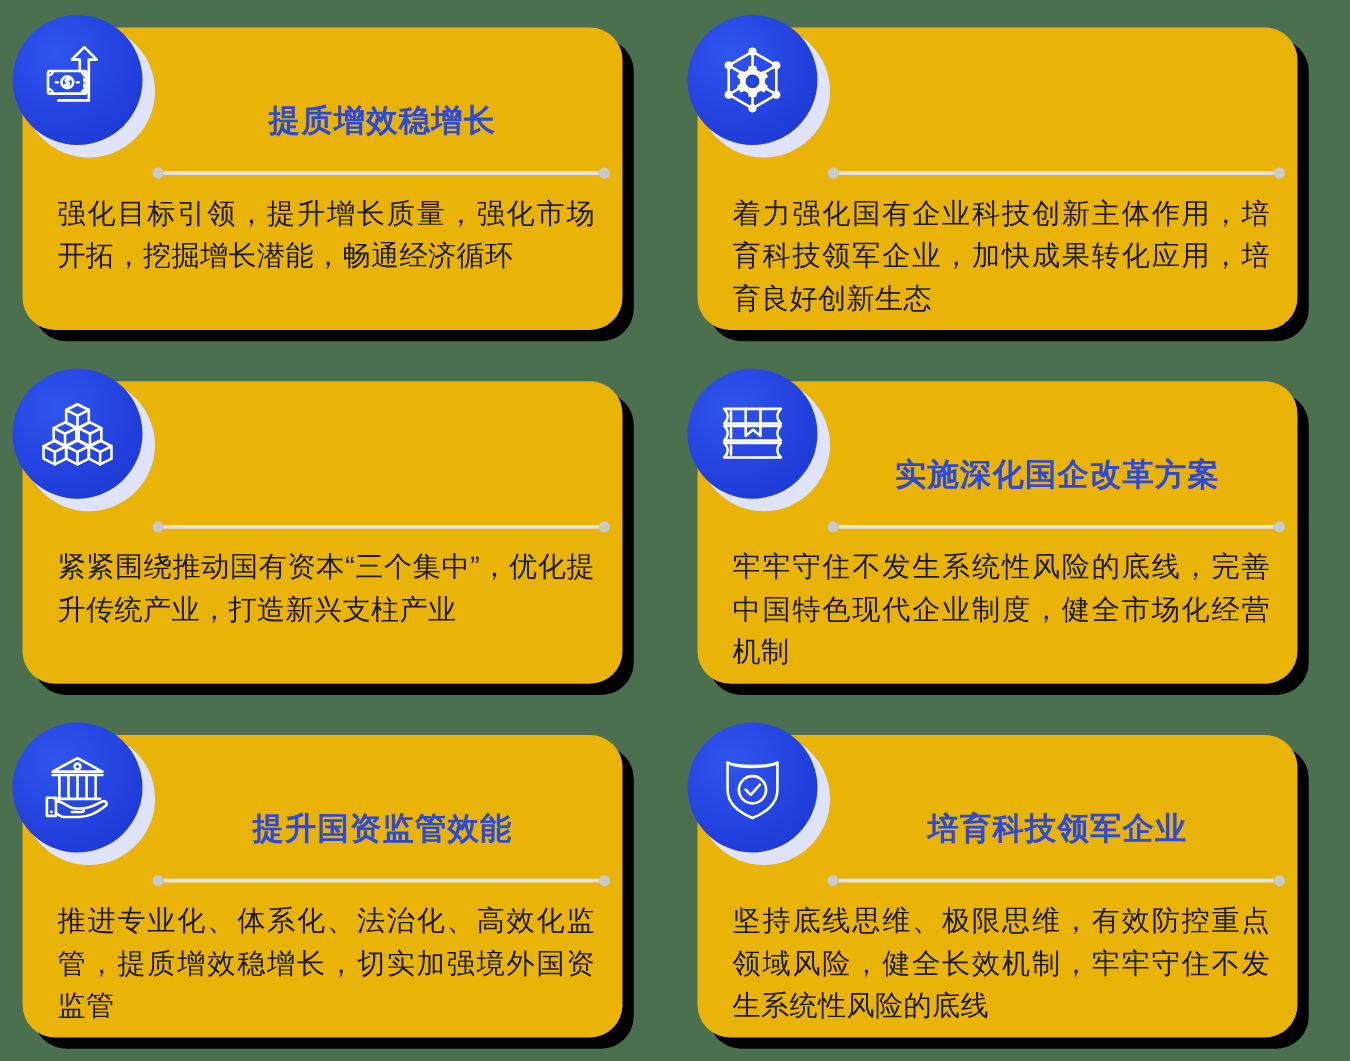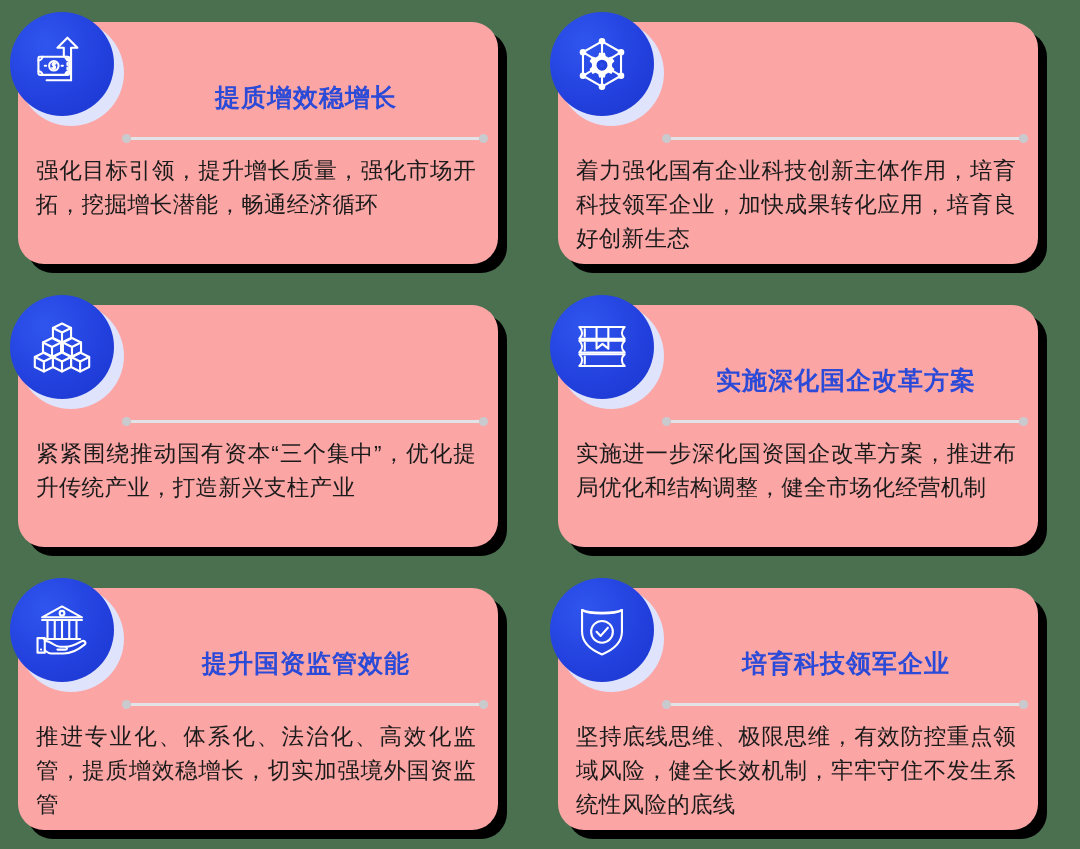--- a/index.html
+++ b/index.html
@@ -34,21 +34,21 @@
     position: relative;
   }
 
   
   .card {
     position: absolute;
     left: 18px;
     top: 22px;
     width: 480px;
     height: 242px;
-    background: #fca5a5;
+    background: #eab308;
     border-radius: 26px;
     box-shadow: 9px 9px 0 0 #000000;
     z-index: 2;
   }
 
   .card-inner {
     position: absolute;
     inset: 0;
     padding: 0 26px;
   }
@@ -93,21 +93,21 @@
   }
   .divider .bar {
     flex: 1 1 auto;
     height: 3px;
     background: #e2e3e6;
   }
 
   
   .card-body {
     position: absolute;
-    left: 18px;
+    left: 28px;
     right: 22px;
     top: 132px;
     font-size: 22.5px;
     line-height: 1.52;
     color: #1b1b1b;
     letter-spacing: 0.3px;
     text-align: justify;
   }
 
   
@@ -275,21 +275,21 @@
       <div class="card">
         <div class="card-inner">
           <div class="title-row">
             <div class="card-title">实施深化国企改革方案</div>
           </div>
           <div class="divider">
             <span class="dot"></span>
             <span class="bar"></span>
             <span class="dot"></span>
           </div>
-          <div class="card-body">实施进一步深化国资国企改革方案，推进布局优化和结构调整，健全市场化经营机制</div>
+          <div class="card-body">牢牢守住不发生系统性风险的底线，完善中国特色现代企业制度，健全市场化经营机制</div>
         </div>
       </div>
       <div class="badge-wrap">
         <div class="halo"></div>
         <div class="badge">
           <svg viewBox="0 0 64 64">
             <path d="M7 10 L57 10 C53 14 53 19 57 23 L7 23 C11 19 11 14 7 10 Z"></path>
             <path d="M7 25 L57 25 C53 29 53 34 57 38 L7 38 C11 34 11 29 7 25 Z"></path>
             <path d="M7 40 L57 40 C53 44 53 49 57 53 L7 53 C11 49 11 44 7 40 Z"></path>
             <path d="M13 12.5 L13 20.5 M13 27.5 L13 35.5 M13 42.5 L13 50.5"></path>

